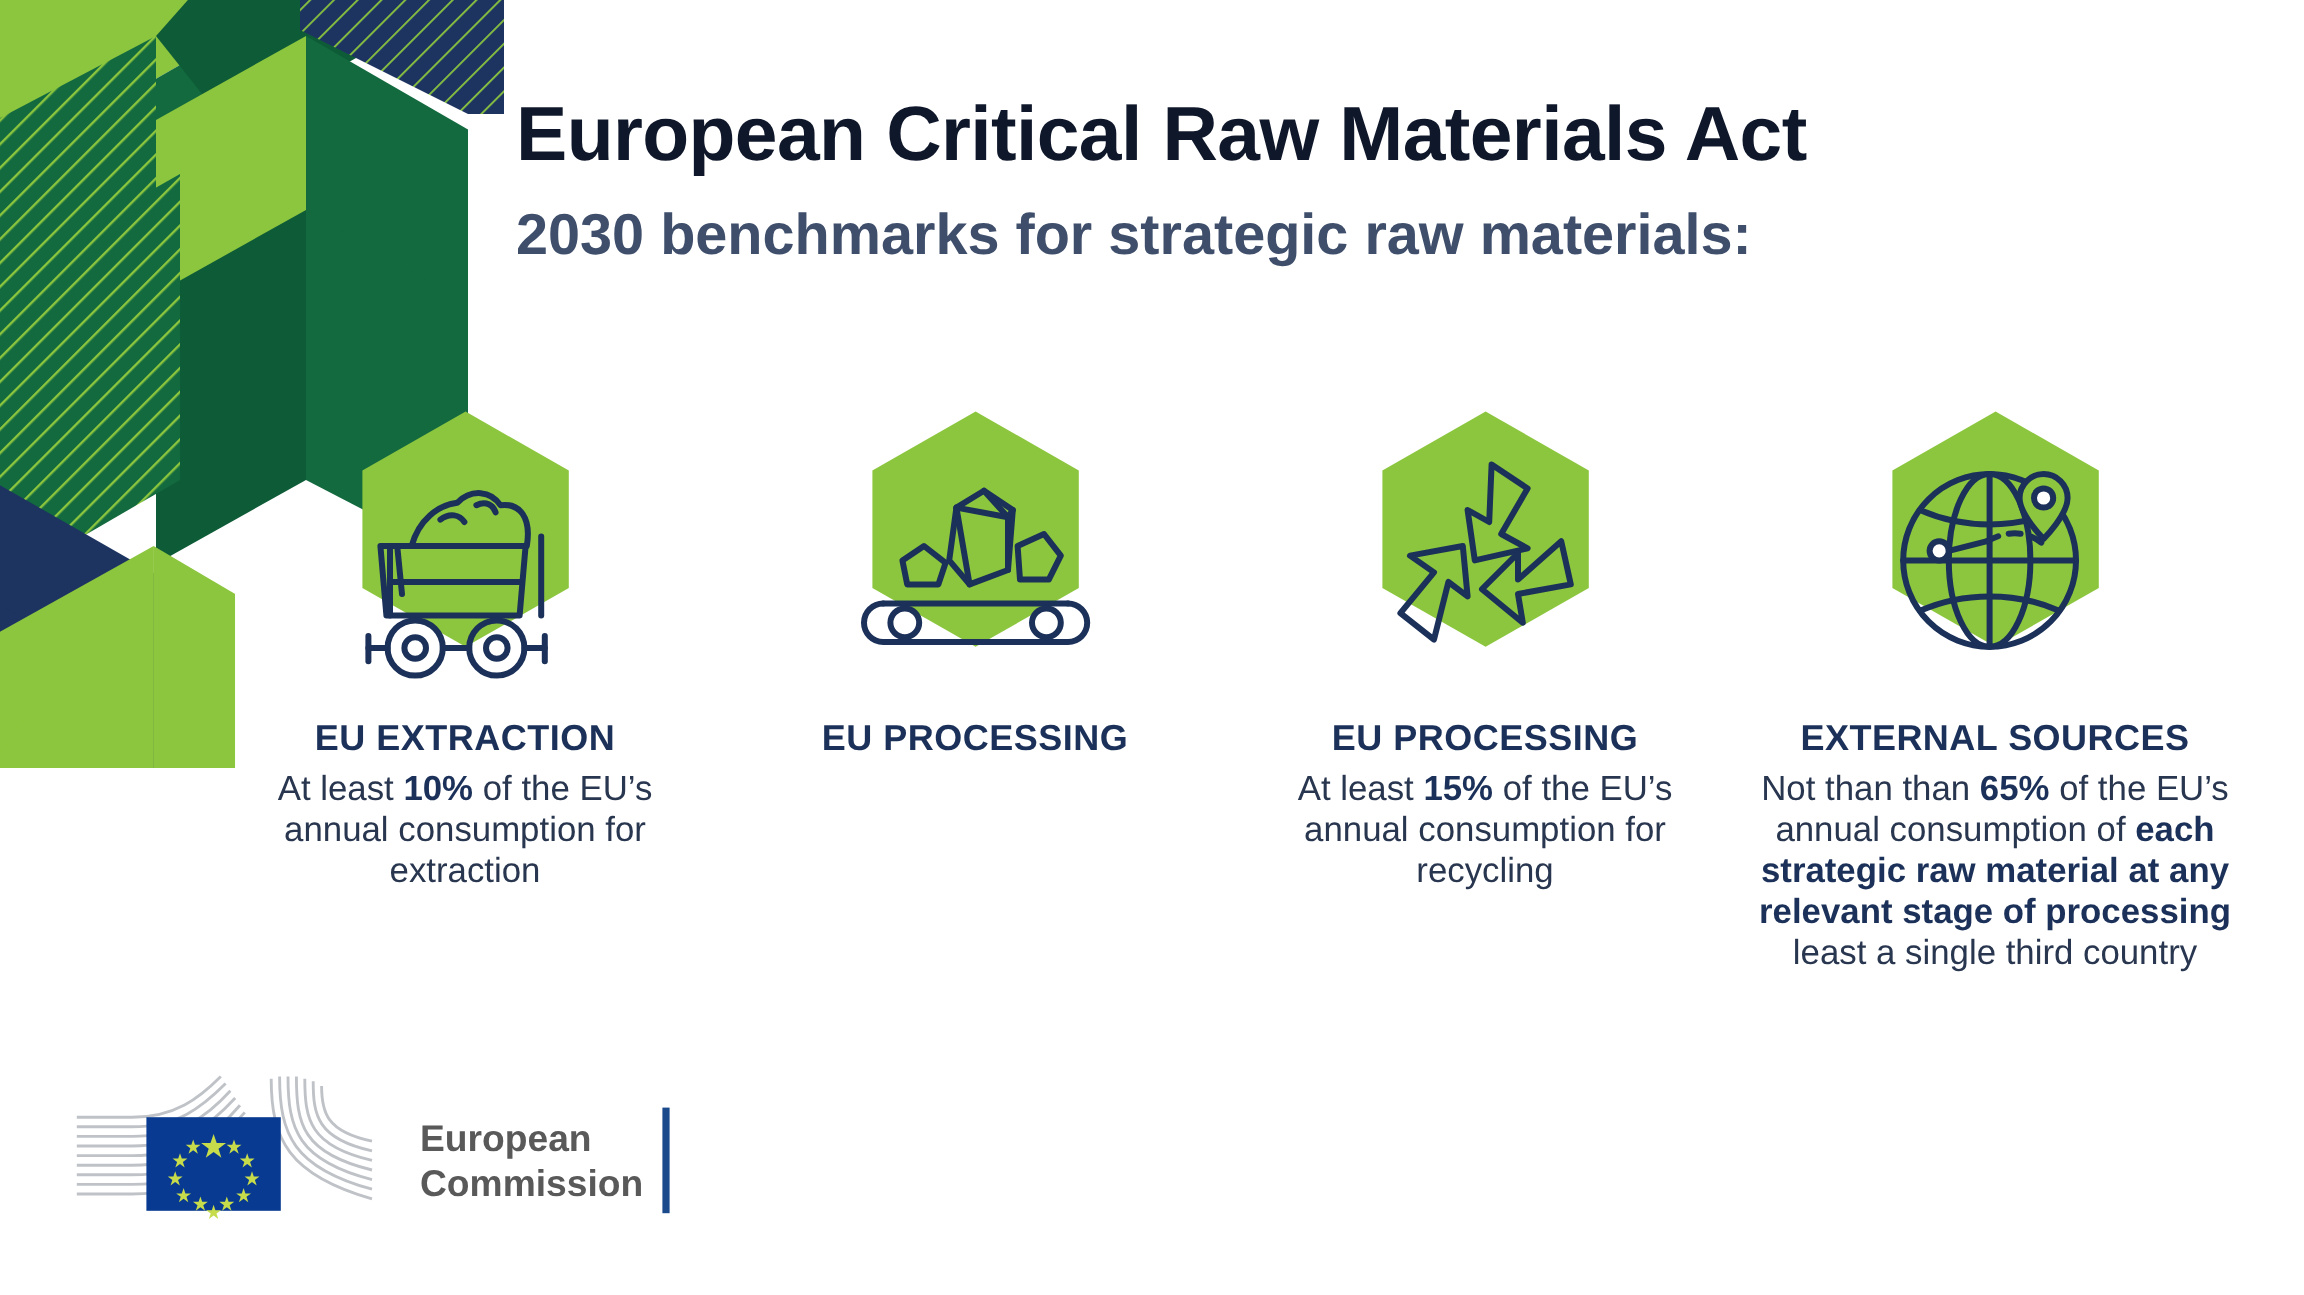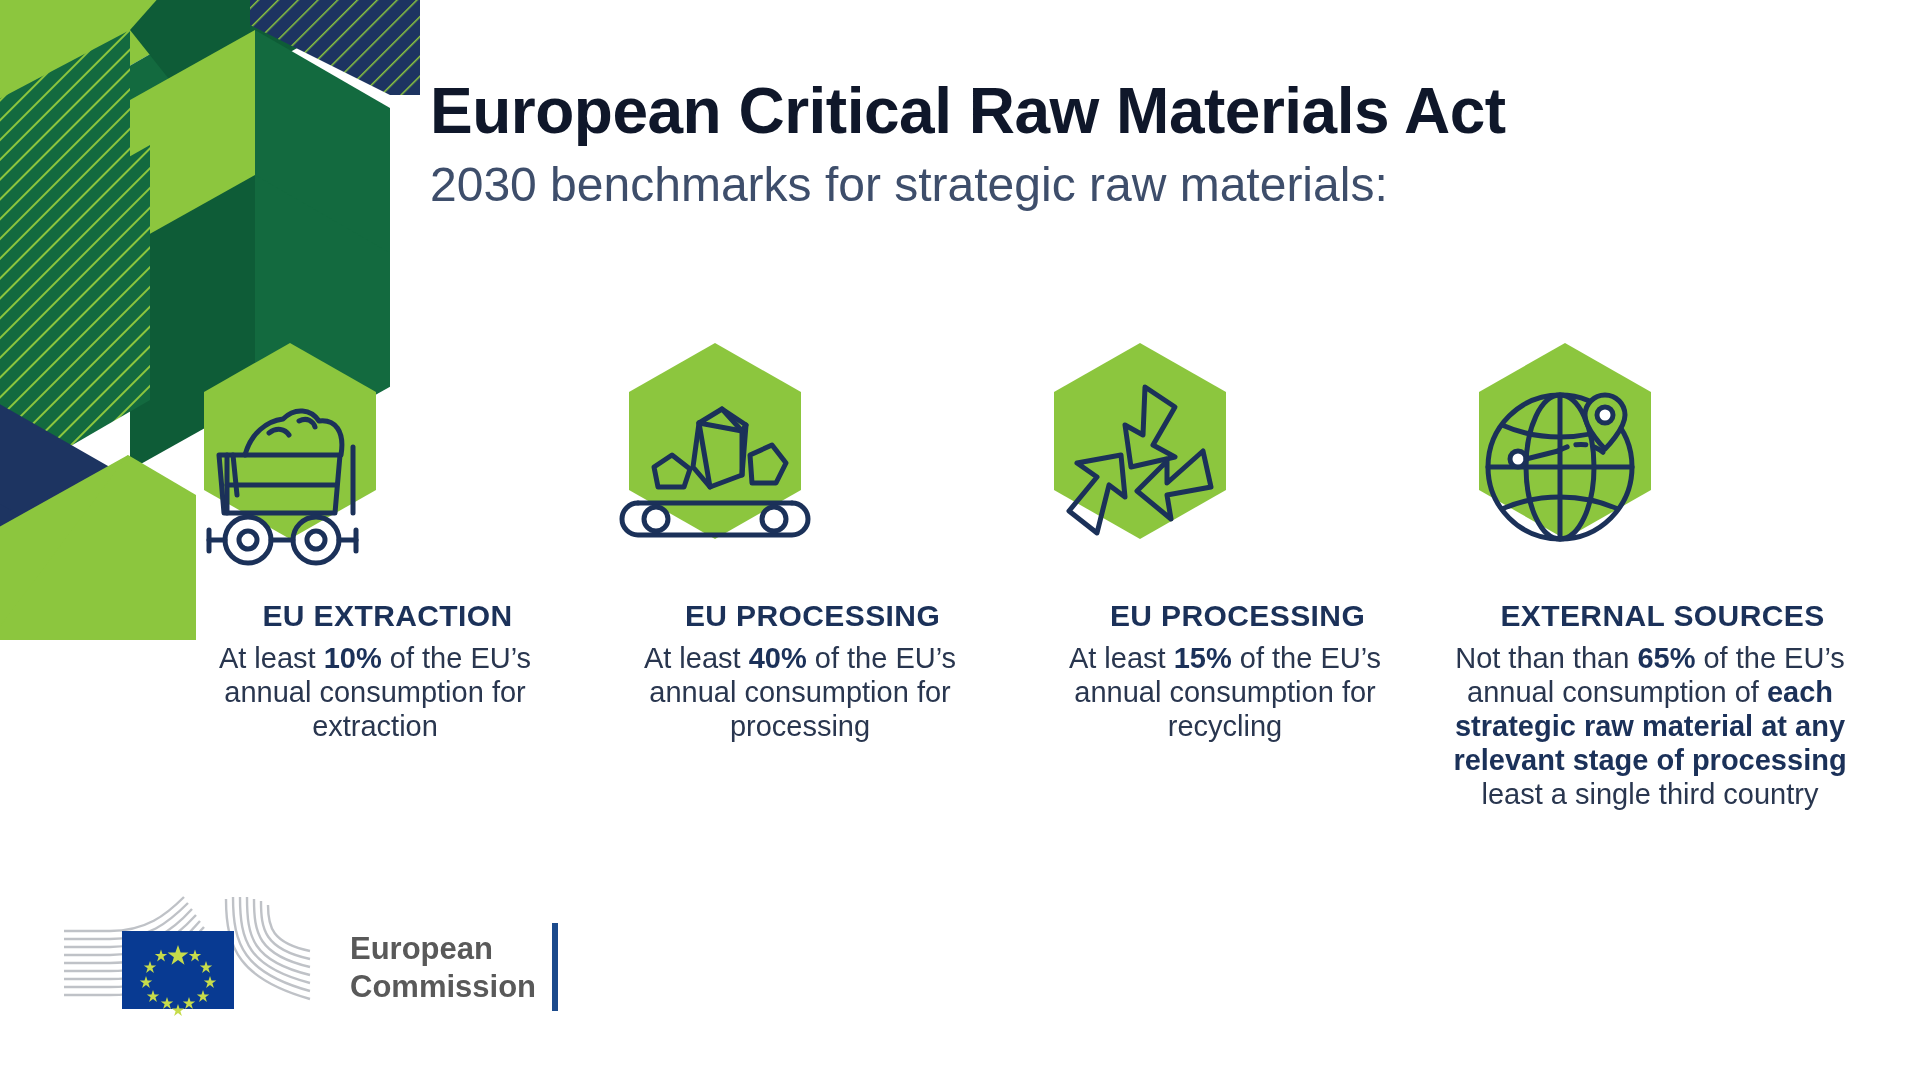--- a/index.html
+++ b/index.html
@@ -18,36 +18,36 @@
   #main-title {
     font-size:64px;
     font-weight:bold;
     color:#0f172a;
     letter-spacing:-0.5px;
     line-height:1.05;
     white-space:nowrap;
     font-stretch:condensed;
   }
   #sub-title {
-    margin-top:14px;
+    margin-top:26px;
     font-size:48px;
-    font-weight:400;
+    font-weight:700;
     color:#3E4E6B;
     line-height:1.1;
     white-space:nowrap;
   }
 
   #columns {
     position:absolute;
     left:175px; top:335px;
     width:1700px;
     display:flex;
     align-items:flex-start;
   }
-  .column { width:425px; display:flex; flex-direction:column; }
+  .column { width:425px; display:flex; flex-direction:column; align-items:center; }
   .icon-wrap { position:relative; width:230px; height:250px; }
   .icon-wrap svg { position:absolute; left:0; top:0; }
 
   .col-head {
     margin-top:14px;
     font-size:30px;
     font-weight:bold;
     color:#1B3159;
     letter-spacing:0.4px;
     text-align:center;
@@ -170,21 +170,20 @@
           <path d="M150,120 L172,110 L186,128 L176,148 L152,148 Z"></path>
           <path d="M54,132 L72,120 L90,134 L84,152 L58,152 Z"></path>
           <path d="M38,168 L192,168"></path>
           <path d="M38,168 a16,16 0 0 0 0,32 L192,200 a16,16 0 0 0 0,-32"></path>
           <circle cx="56" cy="184" r="12"></circle>
           <circle cx="174" cy="184" r="12"></circle>
         </g>
       </svg>
     </div>
     <div class="col-head">EU PROCESSING</div>
-    <div class="col-body"><span>At least </span><b>40%</b><span> of the EU’s annual consumption for processing</span></div>
   </div>
 
   <div class="column">
     <div class="icon-wrap">
       <svg width="230" height="250" viewBox="0 0 230 250" xmlns="http://www.w3.org/2000/svg">
         <polygon points="115,8 201,57 201,155 115,204 29,155 29,57" fill="#8CC63E"></polygon>
         <g fill="none" stroke="#1B3159" stroke-width="5" stroke-linecap="round" stroke-linejoin="round">
           <path d="M120,52 L150,72 L128,110 L150,122 L106,132 L100,90 L118,100 Z"></path>
           <path d="M178,116 L186,152 L142,160 L146,184 L112,156 L142,126 L142,148 Z"></path>
           <path d="M72,198 L44,176 L72,142 L52,128 L96,120 L100,162 L84,150 Z"></path>

